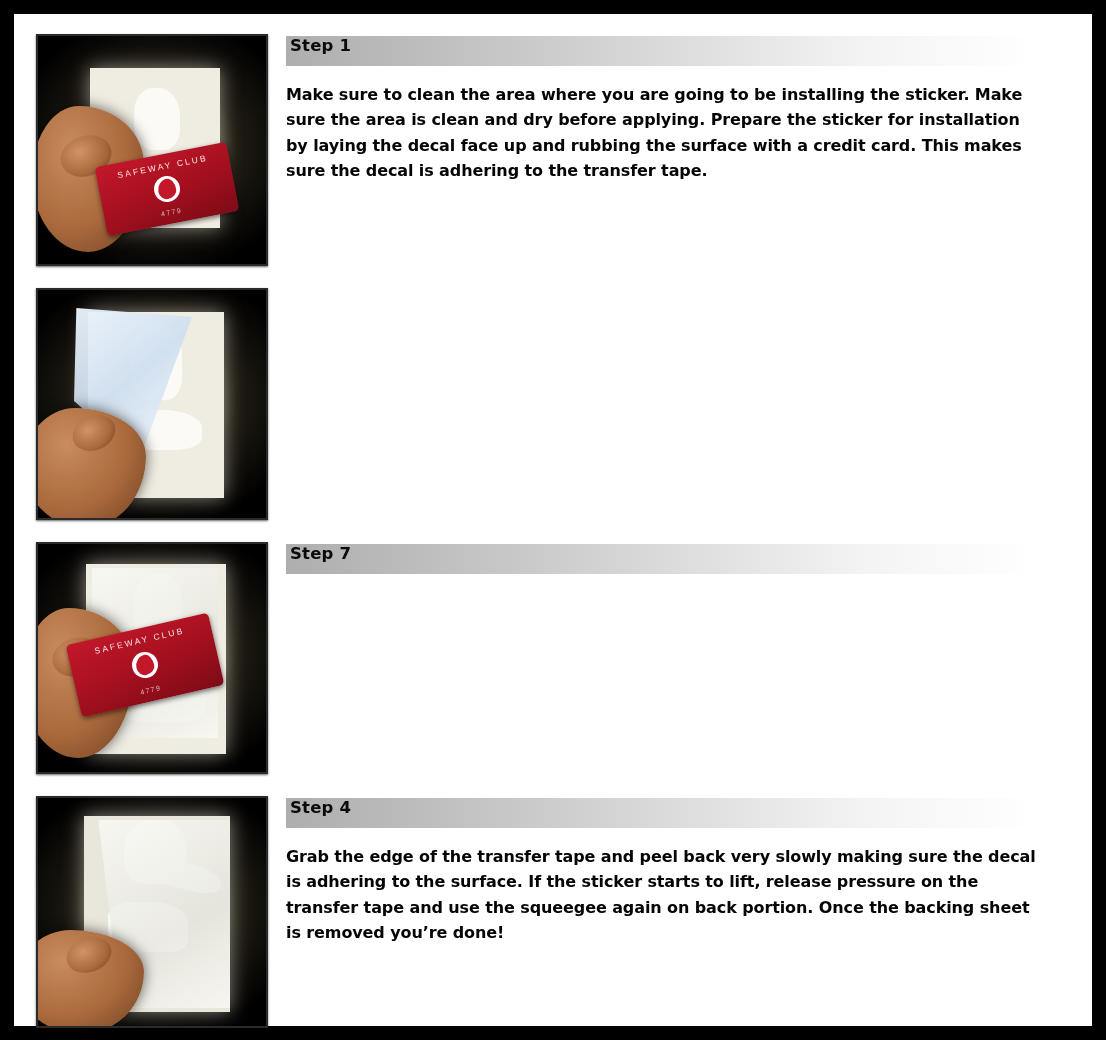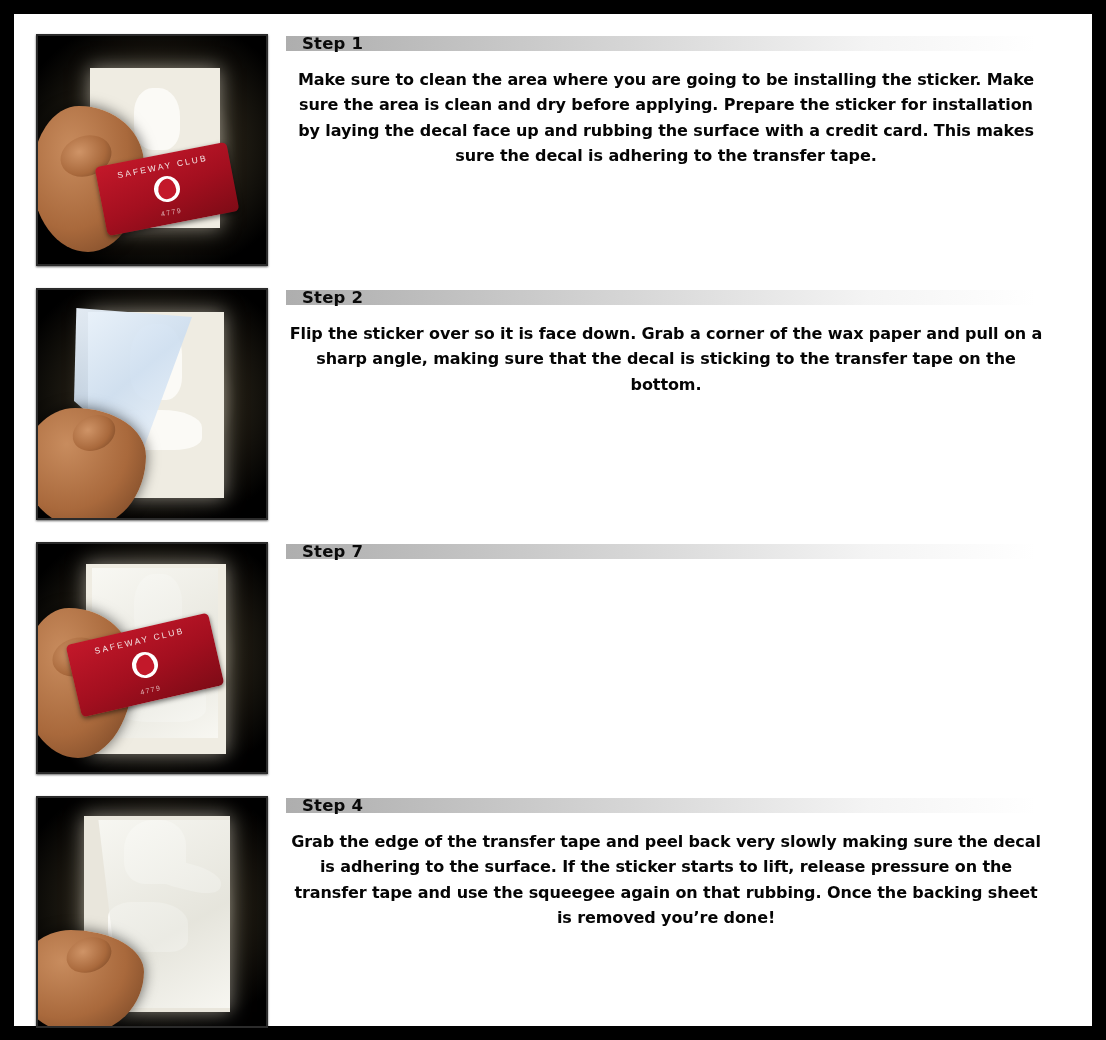--- a/index.html
+++ b/index.html
@@ -140,45 +140,44 @@
     background: linear-gradient(150deg, rgba(250,250,246,0.85) 0%, rgba(228,228,220,0.7) 60%, rgba(250,250,246,0.8) 100%);
   }
 
   
   .step-body {
     flex: 1 1 auto;
     margin-left: 18px;
     padding-top: 2px;
   }
   .step-header {
-    height: 15px;
+    height: 30px;
     display: flex;
-    align-items: center;
+    align-items: flex-start;
     background: linear-gradient(to right, #aeaeae 0%, #bdbdbd 18%, #d8d8d8 48%, #f4f4f4 78%, #ffffff 100%);
-    padding-left: 16px;
+    padding-left: 4px;
     box-sizing: border-box;
     width: 96%;
   }
   .step-header .title {
     font-family: "DejaVu Sans", sans-serif;
     font-weight: bold;
     font-size: 16.5px;
     color: #0a0a0a;
     letter-spacing: 0.2px;
   }
   .step-text {
     margin-top: 16px;
     font-family: "DejaVu Sans", sans-serif;
     font-weight: bold;
     font-size: 16px;
     line-height: 1.58;
     color: #050505;
     letter-spacing: -0.1px;
     max-width: 760px;
-    text-align: center;
   }
   .step-text p { margin: 0 0 16px 0; }
   .step-text p:last-child { margin-bottom: 0; }
 </style>
 </head>
 <body>
 
 <div class="page">
   <div class="sheet">
 
@@ -210,25 +209,21 @@
       <div class="photo">
         <div class="vignette"></div>
         <div class="sticker-sheet" style="left:50px; top:22px; width:136px; height:186px;"></div>
         <div class="silhouette" style="left:92px; top:34px; width:52px; height:76px; border-radius:44% 40% 30% 36%;"></div>
         <div class="silhouette" style="left:72px; top:120px; width:92px; height:40px; border-radius:36% 44% 30% 40%;"></div>
         <div class="wax" style="left:36px; top:18px; width:118px; height:150px; clip-path: polygon(2% 0%, 100% 6%, 56% 100%, 0% 62%);"></div>
         <div class="hand" style="left:-14px; top:118px; width:122px; height:120px;"></div>
         <div class="thumb" style="left:34px; top:126px; width:44px; height:34px; transform:rotate(-24deg);"></div>
       </div>
       <div class="step-body">
-        <div class="step-header">
-          <span class="title">Step 2</span>
-        </div>
         <div class="step-text">
-          <p>Flip the sticker over so it is face down.  Grab a corner of the wax paper and pull on a sharp angle, making sure that the decal is sticking to the transfer tape on the bottom.</p>
         </div>
       </div>
     </div>
 
     <div class="step-row s3">
       <div class="photo">
         <div class="vignette"></div>
         <div class="sticker-sheet" style="left:48px; top:20px; width:140px; height:190px;"></div>
         <div class="silhouette" style="left:96px; top:30px; width:48px; height:70px; border-radius:42% 40% 30% 38%;"></div>
         <div class="silhouette" style="left:72px; top:132px; width:96px; height:46px; border-radius:34% 44% 28% 40%;"></div>
@@ -257,19 +252,19 @@
         <div class="silhouette" style="left:70px; top:104px; width:80px; height:50px; border-radius:30% 44% 24% 40%;"></div>
         <div class="tape" style="left:52px; top:22px; width:140px; height:188px; clip-path: polygon(6% 0%, 100% 0%, 100% 100%, 22% 100%);"></div>
         <div class="hand" style="left:-20px; top:132px; width:126px; height:104px;"></div>
         <div class="thumb" style="left:28px; top:140px; width:46px; height:34px; transform:rotate(-20deg);"></div>
       </div>
       <div class="step-body">
         <div class="step-header">
           <span class="title">Step 4</span>
         </div>
         <div class="step-text">
-          <p>Grab the edge of the transfer tape and peel back very slowly making sure the decal is adhering to the surface.  If the sticker starts to lift, release pressure on the transfer tape and use the squeegee again on that rubbing.  Once the backing sheet is removed you’re done!</p>
+          <p>Grab the edge of the transfer tape and peel back very slowly making sure the decal is adhering to the surface.  If the sticker starts to lift, release pressure on the transfer tape and use the squeegee again on back portion.  Once the backing sheet is removed you’re done!</p>
         </div>
       </div>
     </div>
 
   </div>
 </div>
 
 </body></html>

